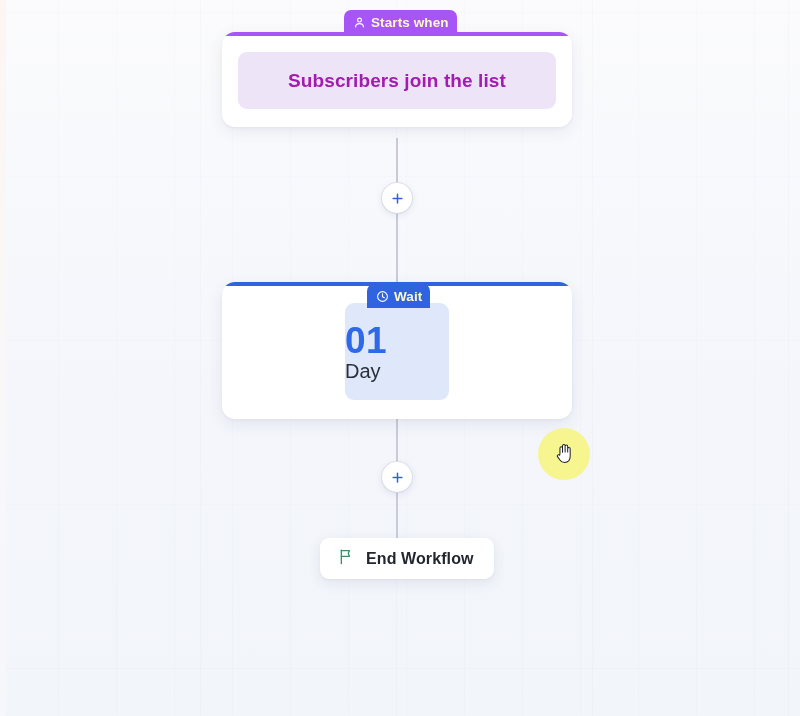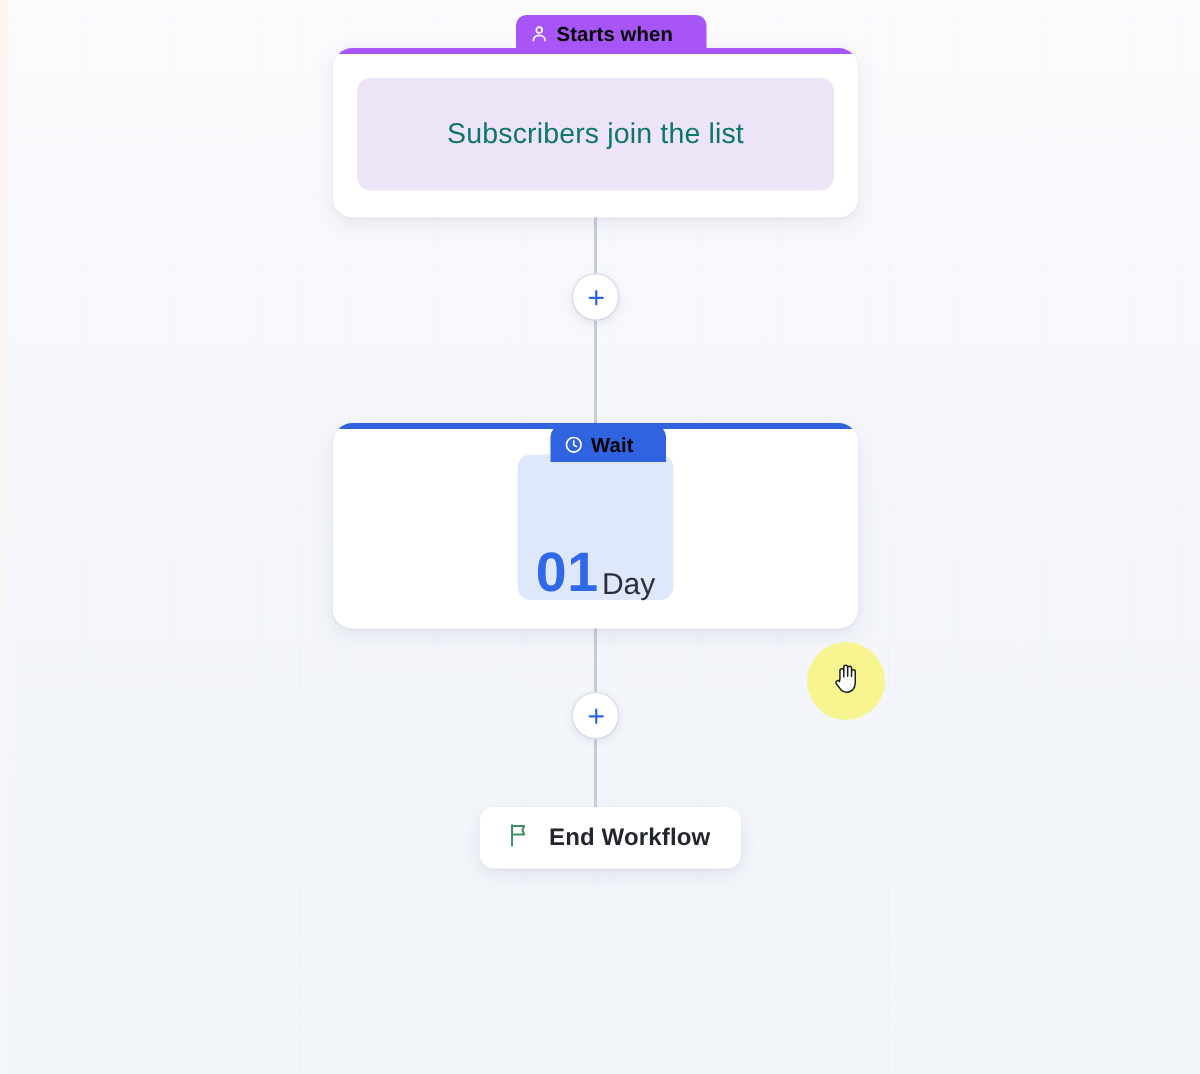--- a/index.html
+++ b/index.html
@@ -60,23 +60,23 @@
     left: 396px;
   }
 
   
   .badge {
     position: absolute;
     display: flex;
     align-items: center;
     gap: 5px;
     height: 24px;
-    padding: 0 22px 0 9px;
+    padding: 0 8px 0 9px;
     border-radius: 7px 7px 0 0;
-    color: #000000;
+    color: #fef9c3;
     font-size: 13.5px;
     font-weight: 700;
     letter-spacing: .1px;
     white-space: nowrap;
     z-index: 3;
   }
   .badge svg { display:block; }
   .badge-trigger { background: #a855f7; }
   .badge-wait    { background: #2f63e0; }
 
@@ -101,39 +101,39 @@
     padding: 16px 16px 18px 16px;
     display: flex;
     justify-content: center;
   }
 
   
   .trigger-panel {
     width: 100%;
     background: #ede4f8;
     border-radius: 9px;
-    height: 75px;
+    height: 57px;
     display: flex;
     align-items: center;
     justify-content: center;
     font-size: 19px;
-    font-weight: 400;
-    color: #0f766e;
+    font-weight: 700;
+    color: #a21caf;
     letter-spacing: .1px;
   }
 
   
   .wait-panel {
     width: 104px;
     height: 97px;
     background: #dee8fa;
     border-radius: 9px;
     display: flex;
-    flex-direction: row;
-    align-items: flex-end;
+    flex-direction: column;
+    align-items: flex-start;
     justify-content: center;
     gap: 2px;
   }
   .wait-value {
     font-size: 37px;
     font-weight: 700;
     color: #2f68e8;
     line-height: 1;
     letter-spacing: .5px;
   }

